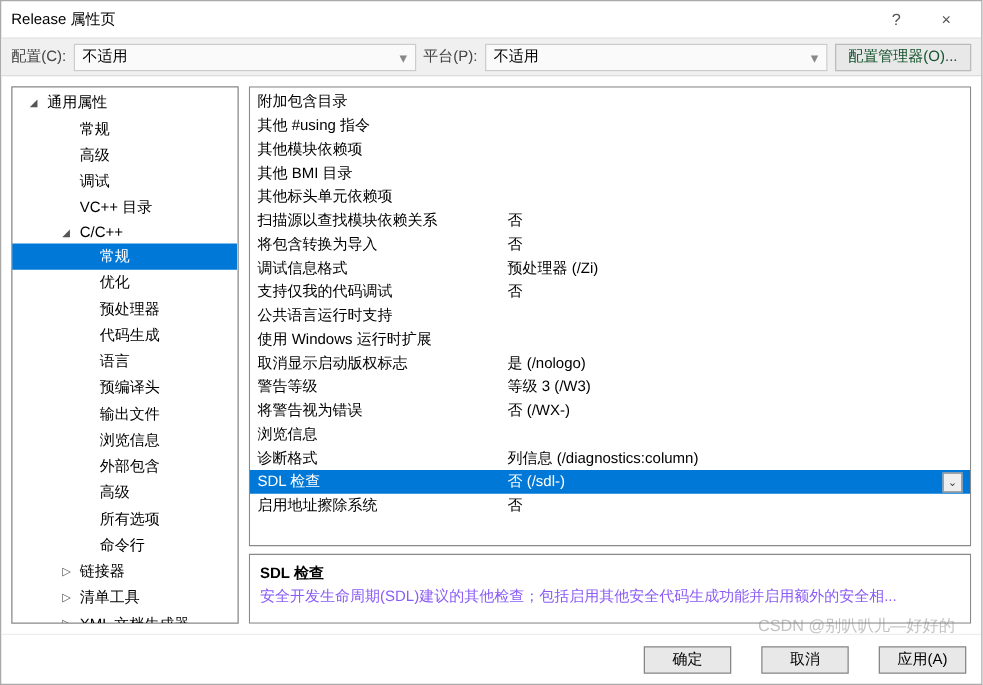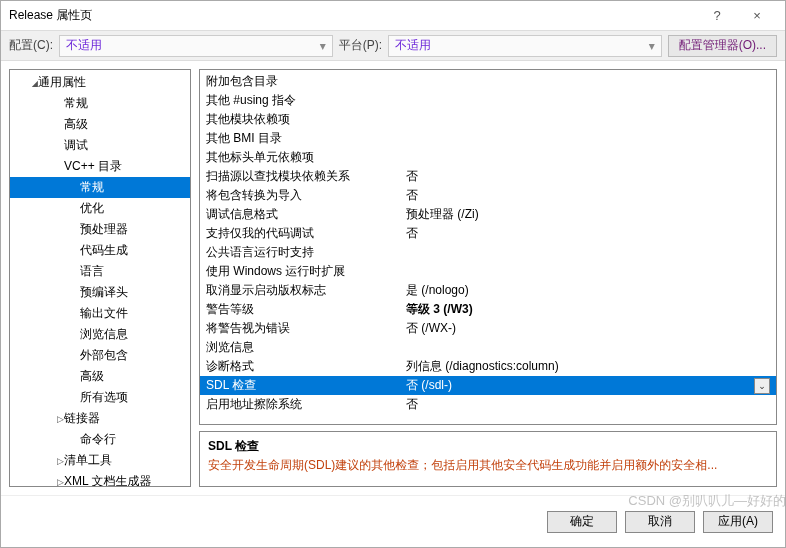--- a/index.html
+++ b/index.html
@@ -2,49 +2,49 @@
 <html><head>
 <meta charset="utf-8">
 <style>
 * { box-sizing: border-box; margin: 0; padding: 0; font-family: "Microsoft YaHei", "Segoe UI", sans-serif; font-size: 12px; }
 body { background: #fff; width: 786px; height: 548px; border: 1px solid #aaa; display: flex; flex-direction: column; }
 .titlebar { height: 30px; display: flex; align-items: center; padding: 0 8px; border-bottom: 1px solid #ddd; }
 .titlebar .title { flex: 1; }
 .titlebar .btn { width: 40px; text-align: center; font-size: 13px; color: #555; }
 .toolbar { height: 30px; background: #f0f0f0; display: flex; align-items: center; padding: 12px 8px; gap: 6px; border-bottom: 1px solid #ddd; }
 .toolbar label { color: #444; }
-.toolbar .combo { flex: 1; height: 22px; border: 1px solid #ccc; background: #fafafa; color: #6d28d9; padding: 0 6px; display: flex; align-items: center; position: relative; }
+.toolbar .combo { flex: 1; height: 22px; border: 1px solid #ccc; background: #fafafa; color: #000000; padding: 0 6px; display: flex; align-items: center; position: relative; }
 .toolbar .combo::after { content: "▾"; position: absolute; right: 6px; color: #888; }
-.toolbar .cfgmgr { height: 22px; border: 1px solid #bbb; background: #e8e8e8; color: #701a75; padding: 0 10px; display: flex; align-items: center; }
+.toolbar .cfgmgr { height: 22px; border: 1px solid #bbb; background: #e8e8e8; color: #14532d; padding: 0 10px; display: flex; align-items: center; }
 .main { flex: 1; display: flex; padding: 8px; gap: 8px; overflow: hidden; }
 .tree { width: 182px; border: 1px solid #888; overflow-y: auto; padding: 2px 0; }
-.tree .node { padding: 2px 4px; display: flex; align-items: center; white-space: nowrap; cursor: default; text-align: right; }
+.tree .node { padding: 2px 4px; display: flex; align-items: center; white-space: nowrap; cursor: default; }
 .tree .arrow { width: 14px; display: inline-block; color: #555; font-size: 10px; }
 .tree .arrow.open::before { content: "◢"; font-size: 8px; }
 .tree .arrow.closed::before { content: "▷"; font-size: 9px; }
 .tree .d1 { padding-left: 14px; }
 .tree .d2 { padding-left: 40px; }
 .tree .d3 { padding-left: 56px; }
 .tree .sel { background: #0078d7; color: #fff; }
 .right { flex: 1; display: flex; flex-direction: column; gap: 6px; overflow: hidden; }
 .grid { flex: 1; border: 1px solid #888; overflow-y: auto; position: relative; }
 .grid-inner { padding: 2px 0; }
 .row { display: flex; height: 19px; align-items: center; padding: 0 6px; }
 .row .k { flex: 0 0 200px; }
 .row .v { flex: 1; }
 .row.sel { background: #0078d7; color: #fff; }
 .row.sel .v { font-weight: normal; }
 .row .dd { width: 16px; height: 16px; border: 1px solid #888; background: #eee; text-align: center; font-size: 9px; line-height: 14px; color: #333; }
-.bold { font-weight: bold; }
+.bold { font-weight: normal; }
 .desc { border: 1px solid #888; padding: 6px 8px; height: 56px; overflow: hidden; }
 .desc .dt { font-weight: bold; margin-bottom: 2px; }
-.desc .dd { color: #c2410c; white-space: nowrap; overflow: hidden; text-overflow: ellipsis; }
-.footer { height: 52px; display: flex; justify-content: flex-end; align-items: center; gap: 8px; padding: 0 12px; border-top: 1px solid #eee; }
+.desc .dd { color: #8b5cf6; white-space: nowrap; overflow: hidden; text-overflow: ellipsis; }
+.footer { height: 40px; display: flex; justify-content: flex-end; align-items: center; gap: 24px; padding: 0 12px; border-top: 1px solid #eee; }
 .footer button { width: 70px; height: 22px; border: 1px solid #888; background: #e8e8e8; cursor: pointer; }
-.watermark { position: absolute; right: 0; bottom: 38px; color: rgba(120,120,120,.45); font-size: 13px; pointer-events: none; }
+.watermark { position: absolute; right: 22px; bottom: 38px; color: rgba(120,120,120,.45); font-size: 13px; pointer-events: none; }
 </style>
 </head>
 <body>
 
 <div class="titlebar">
   <span class="title">Release 属性页</span>
   <span class="btn">?</span>
   <span class="btn">×</span>
 </div>
 
@@ -75,20 +75,24 @@
         <span>高级</span>
       </div>
       <div class="node d2">
         <span class="arrow"></span>
         <span>调试</span>
       </div>
       <div class="node d2">
         <span class="arrow"></span>
         <span>VC++ 目录</span>
       </div>
+      <div class="node d2">
+        <span class="arrow open"></span>
+        <span>C/C++</span>
+      </div>
       <div class="node d3 sel">
         <span class="arrow"></span>
         <span>常规</span>
       </div>
       <div class="node d3">
         <span class="arrow"></span>
         <span>优化</span>
       </div>
       <div class="node d3">
         <span class="arrow"></span>
@@ -118,28 +122,28 @@
         <span class="arrow"></span>
         <span>外部包含</span>
       </div>
       <div class="node d3">
         <span class="arrow"></span>
         <span>高级</span>
       </div>
       <div class="node d3">
         <span class="arrow"></span>
         <span>所有选项</span>
+      </div>
+      <div class="node d3">
+        <span class="arrow"></span>
+        <span>命令行</span>
       </div>
       <div class="node d2">
         <span class="arrow closed"></span>
         <span>链接器</span>
-      </div>
-      <div class="node d3">
-        <span class="arrow"></span>
-        <span>命令行</span>
       </div>
       <div class="node d2">
         <span class="arrow closed"></span>
         <span>清单工具</span>
       </div>
       <div class="node d2">
         <span class="arrow closed"></span>
         <span>XML 文档生成器</span>
       </div>
     </div>

